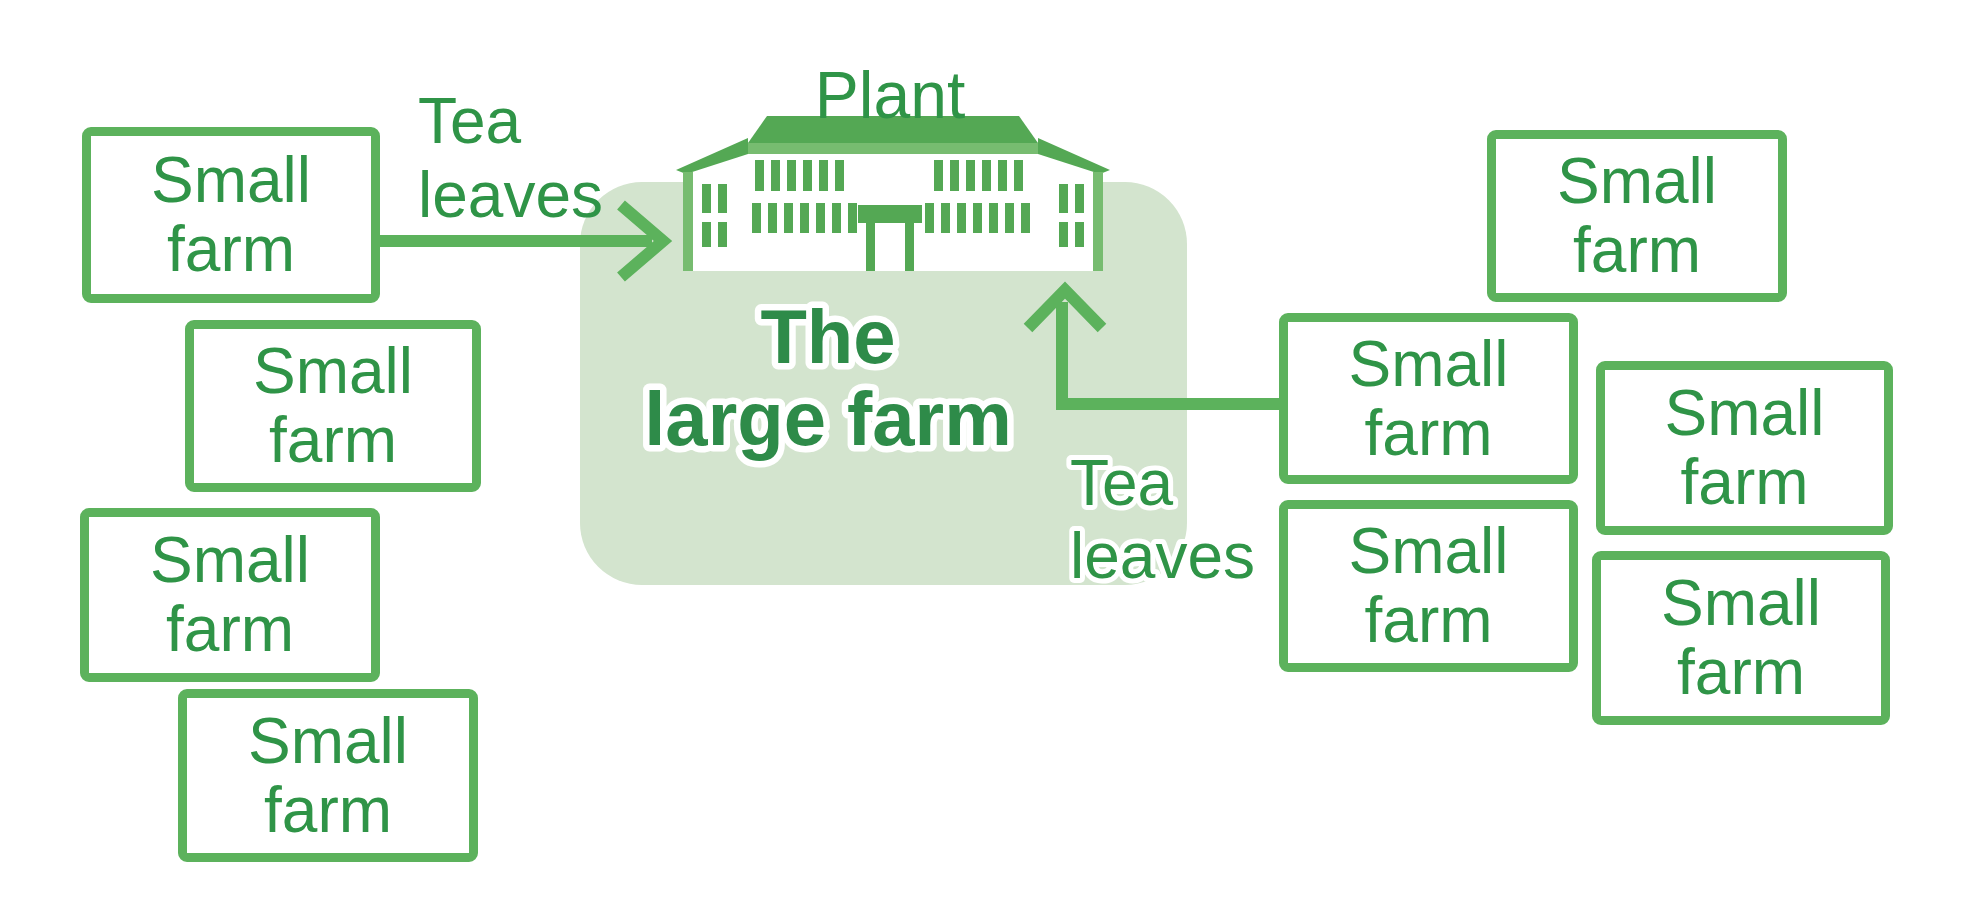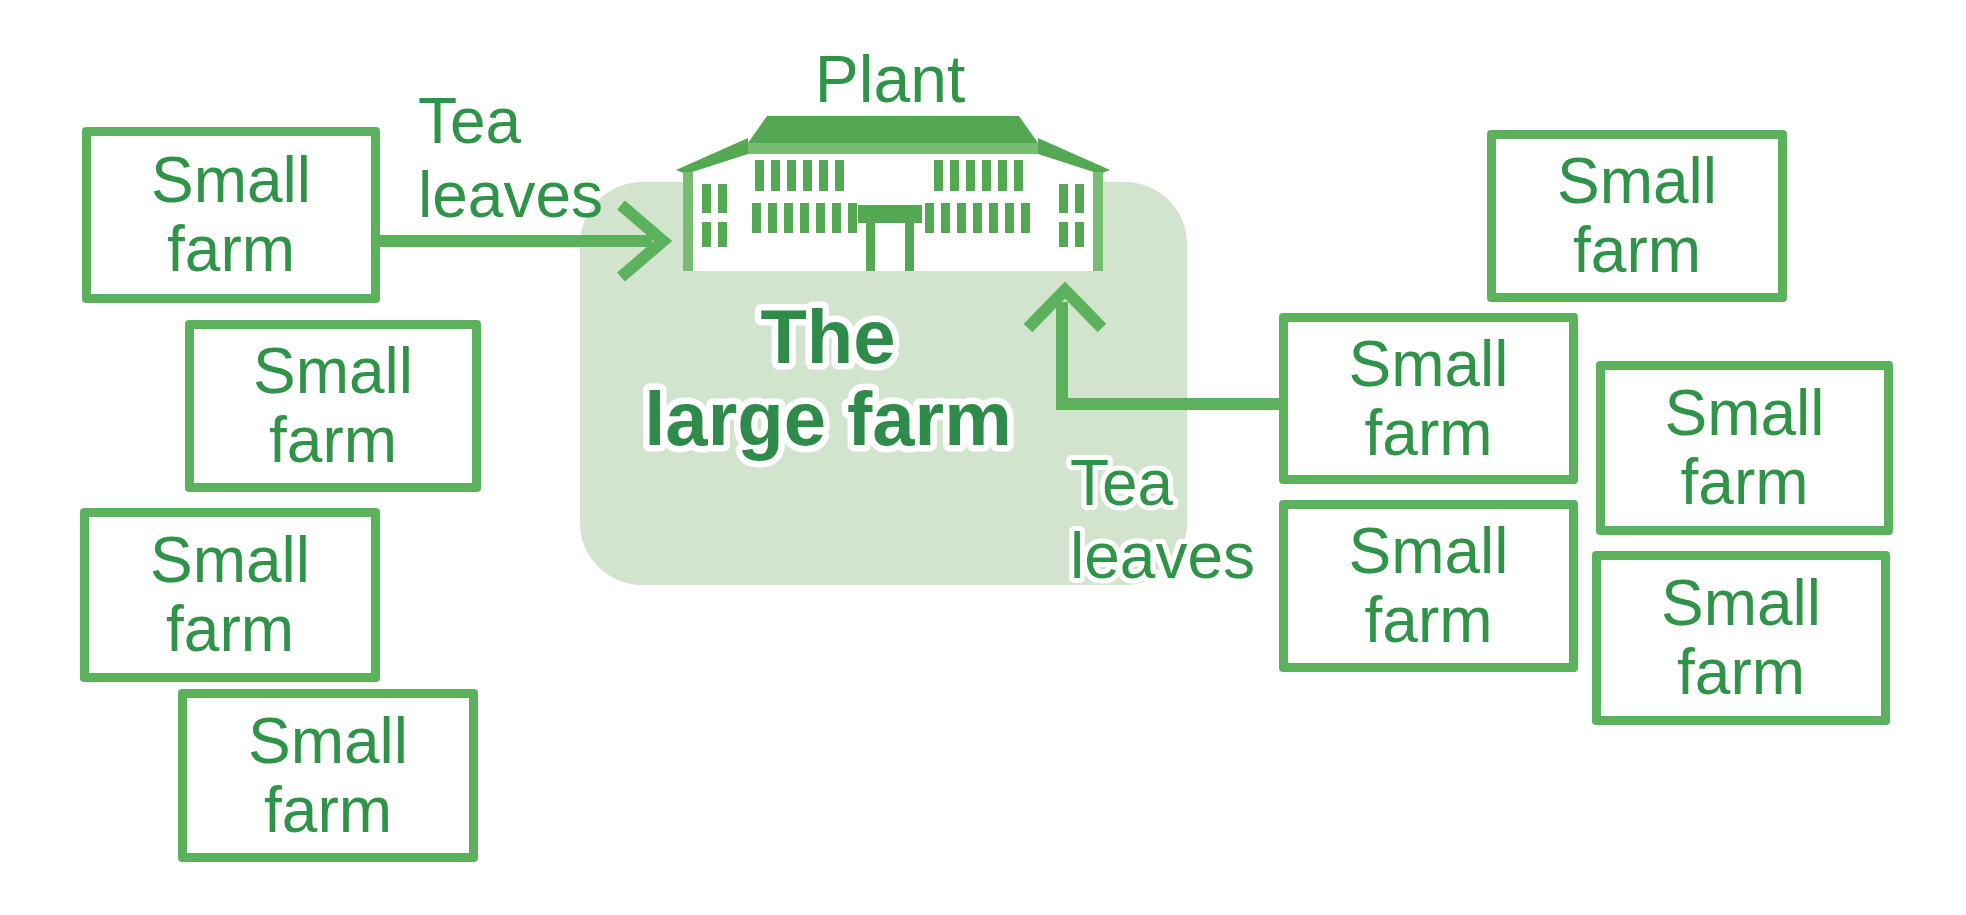--- a/index.html
+++ b/index.html
@@ -14,26 +14,26 @@
   .canvas{
     position:relative;width:1966px;height:915px;background:#ffffff;
     overflow:hidden;font-family:"Liberation Sans", sans-serif;
   }
   .bg-rect{
     position:absolute;left:580px;top:182px;width:607px;height:403px;
     background:var(--pale);border-radius:62px;
   }
   .farm-box{
     position:absolute;box-sizing:border-box;
-    background:#fff;border:9px solid var(--accent);border-radius:4px;
+    background:#fff;border:9px solid var(--accent);border-radius:9px;
     display:flex;flex-direction:column;align-items:center;justify-content:center;
     color:var(--label);font-size:64px;line-height:69px;
   }
   .plant-label{
-    position:absolute;left:665px;top:44px;width:450px;
+    position:absolute;left:665px;top:60px;width:450px;
     text-align:center;color:var(--label);font-size:66px;line-height:70px;
   }
   .tea-left{
     position:absolute;left:418px;top:84px;
     color:var(--label);font-size:64px;line-height:74px;text-align:left;
   }
   svg{position:absolute;display:block;}
   .svg-arrow path{stroke:var(--accent);stroke-width:12;fill:none;}
   .title-text{
     font-family:"Liberation Sans", sans-serif;font-weight:bold;font-size:76px;

